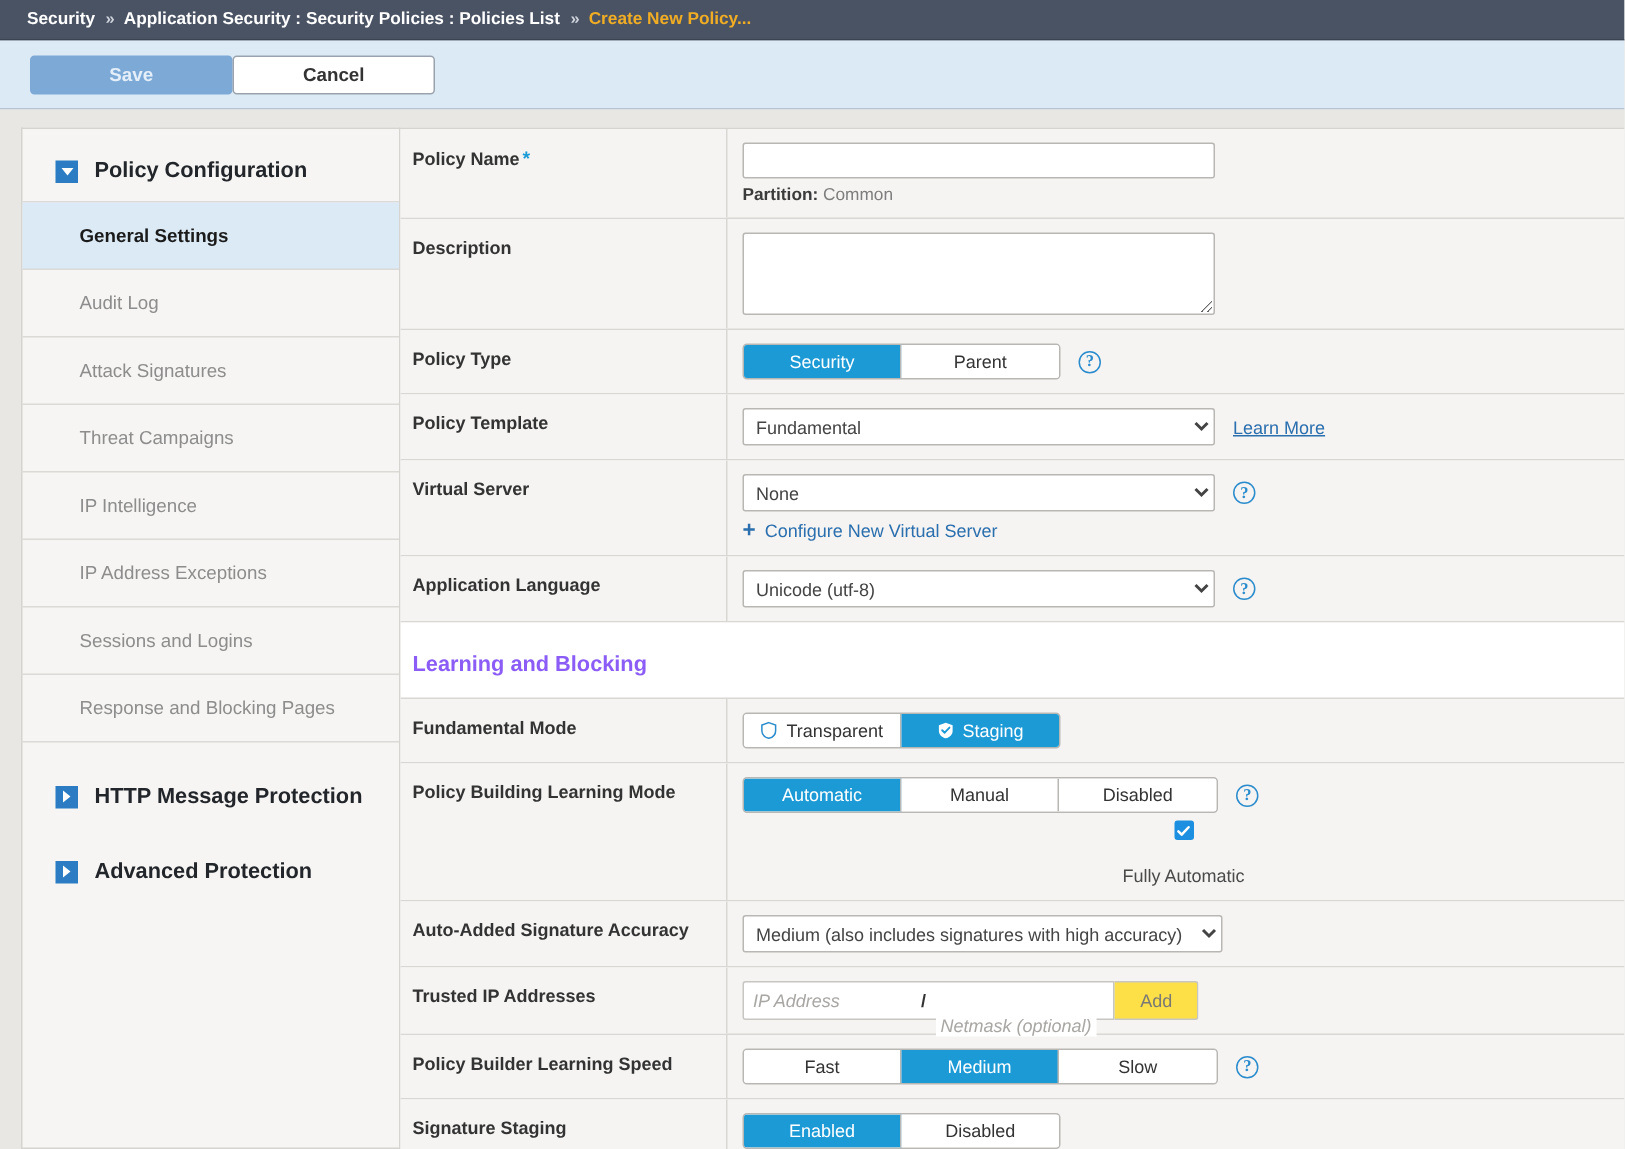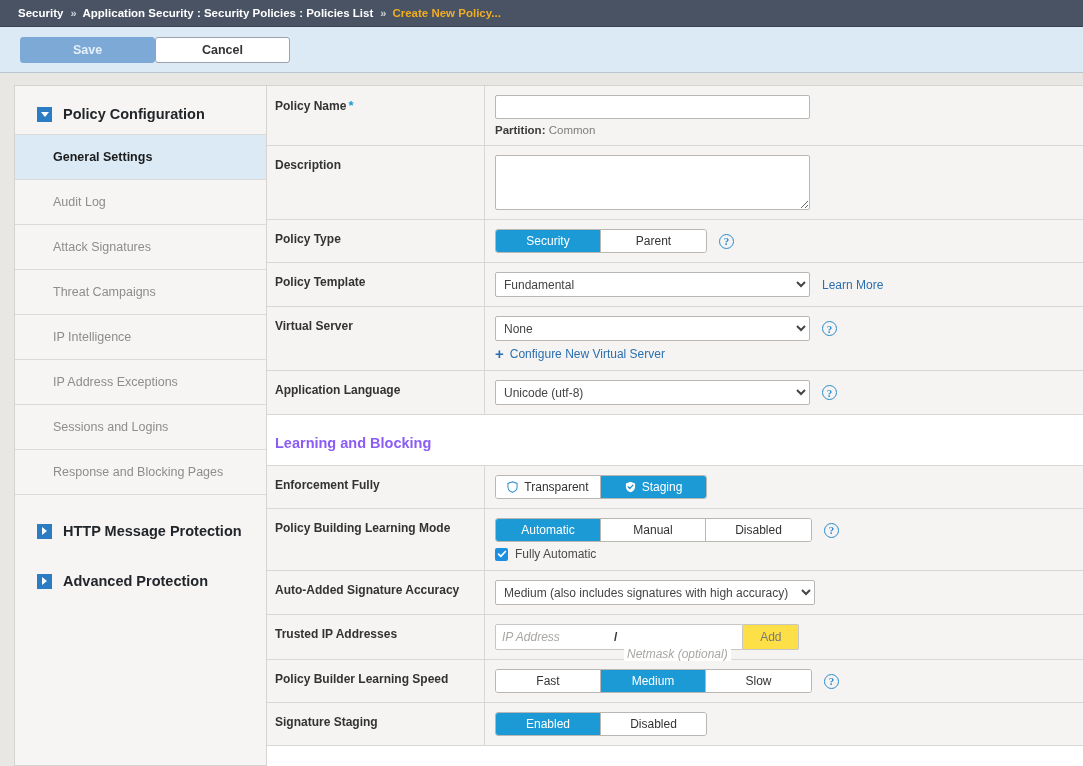--- a/index.html
+++ b/index.html
@@ -205,21 +205,21 @@
     border: 1px solid #b9b7b4;
     border-radius: 2px;
     background: #ffffff;
     font-family: "Liberation Sans", sans-serif;
     font-size: 12px;
     color: #444;
     padding: 0 4px;
   }
   select.sel.wide { width: 320px; }
 
-  .link { color: #2b6fae; font-size: 12px; cursor: pointer; }
+  .link { color: #2b6fae; font-size: 12px; cursor: pointer; text-decoration: underline; }
   .link-plus { display: flex; align-items: center; gap: 6px; color: #2b6fae; font-size: 12px; cursor: pointer; }
   .plus { color: #2b6fae; font-size: 15px; font-weight: bold; line-height: 1; }
 
   
   .qm {
     width: 15px; height: 15px;
     border: 1.6px solid #2b8ccd;
     border-radius: 50%;
     color: #2b8ccd;
     font-size: 11px;
@@ -258,21 +258,21 @@
     background: #1c9ad6;
     color: #ffffff;
   }
   .shield {
     width: 11px; height: 12px;
     flex: none;
     display: block;
   }
 
   
-  .cbrow { display: flex; align-items: center; gap: 7px; }
+  .cbrow { display: flex; align-items: center; gap: 17px; flex-direction: column; }
   .cbox {
     width: 13px; height: 13px;
     background: #1c8fe0;
     border-radius: 2px;
     display: flex; align-items: center; justify-content: center;
     cursor: pointer;
     flex: none;
   }
   .cbox svg { display: block; }
   .cblabel { font-size: 12px; color: #4a4a4a; }
@@ -473,21 +473,21 @@
             <option>Unicode (utf-8)</option>
           </select>
           <div class="qm">?</div>
         </div>
       </div>
     </div>
 
     <div class="sec-head">Learning and Blocking</div>
 
     <div class="row">
-      <div class="lab">Enforcement Fully</div>
+      <div class="lab">Fundamental Mode</div>
       <div class="fld">
         <div class="seg-group">
           <div class="seg-btn">
             <svg class="shield" viewBox="0 0 12 13">
               <path d="M6 0.8 L11 2.6 V6.6 C11 9.4 8.9 11.4 6 12.2 C3.1 11.4 1 9.4 1 6.6 V2.6 Z" fill="none" stroke="#2b8ccd" stroke-width="1.1"></path>
             </svg>
             <span>Transparent</span>
           </div>
           <div class="seg-btn on">
             <svg class="shield" viewBox="0 0 12 13">

